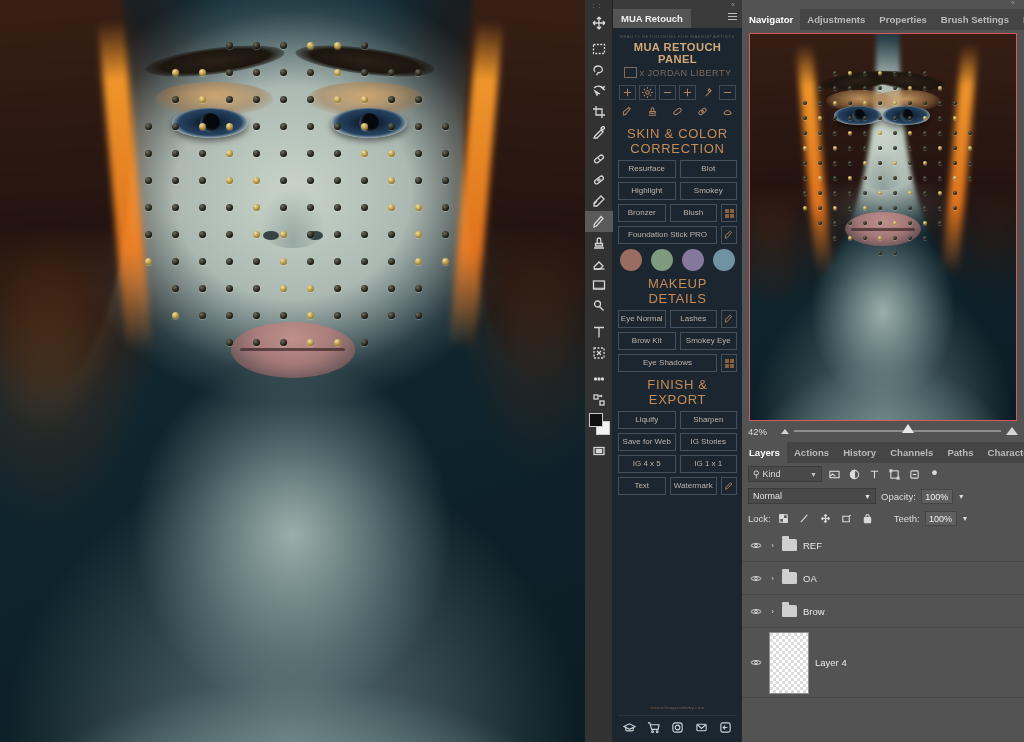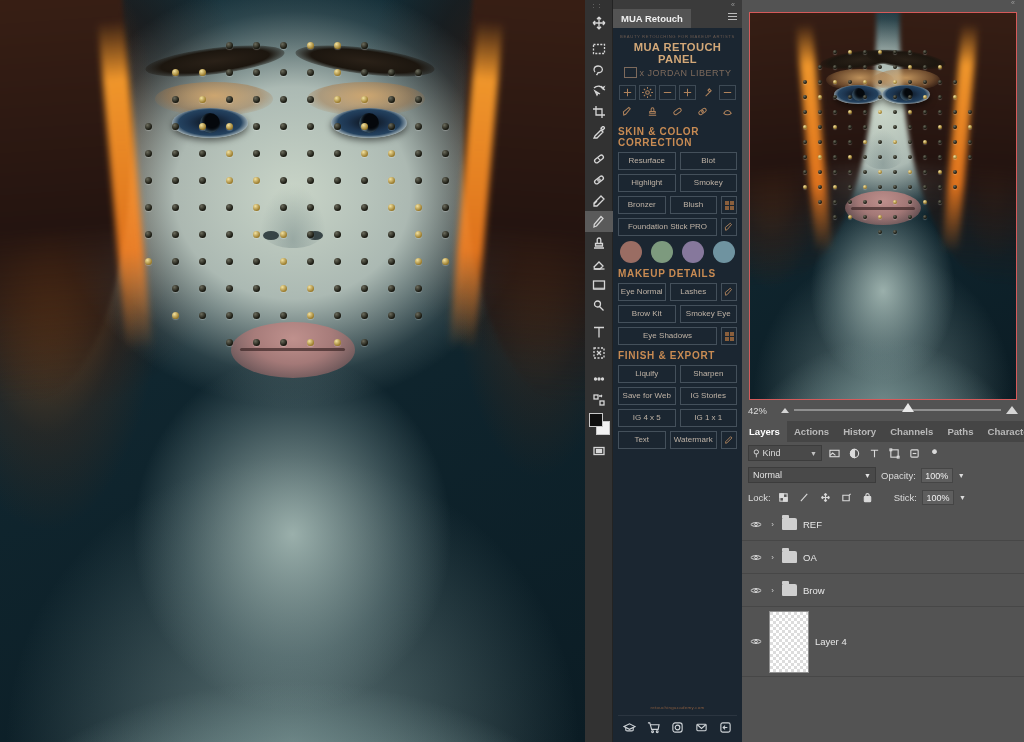--- a/index.html
+++ b/index.html
@@ -126,21 +126,21 @@
     display: flex; flex-direction: column;
   }
   .mua-tagline { text-align: center; font-size: 4.2px; letter-spacing: 0.6px; color: #6b5a50; margin-bottom: 2px; }
   .mua-title { text-align: center; font-size: 11.2px; font-weight: bold; letter-spacing: 0.4px; color: #d3a878; }
   .mua-sub { text-align: center; font-size: 9px; letter-spacing: 0.5px; color: #7d6a5c; margin: 2px 0 5px; display: flex; align-items: center; justify-content: center; gap: 3px; }
   .mua-sub .logo { display: inline-block; width: 13px; height: 11px; border: 1px solid #7d6a5c; }
   .icon-row { display: flex; justify-content: space-between; margin: 2px 1px; }
   .icon-box { width: 17px; height: 15px; border: 1px solid #3e4a55; display: flex; align-items: center; justify-content: center; }
   .icon-box svg, .icon-plain svg { width: 11px; height: 11px; stroke: #b0835c; fill: none; stroke-width: 1.1; }
   .icon-plain { width: 17px; height: 15px; display: flex; align-items: center; justify-content: center; }
-  .sec-head { font-size: 10px; font-weight: bold; letter-spacing: 0.7px; color: #c88b53; margin: 5px 0 4px; }
+  .sec-head { text-align: center; font-size: 13px; font-weight: normal; letter-spacing: 0.7px; color: #c88b53; margin: 5px 0 4px; }
   .btn-row { display: flex; gap: 4px; margin-bottom: 4px; align-items: stretch; }
   .mbtn {
     flex: 1; border: 1px solid #44505b; color: #bfb3a6; font-size: 8px;
     text-align: center; padding: 4px 0 4px; background: transparent; line-height: 1;
   }
   .sq { width: 16px; border: 1px solid #44505b; display: flex; align-items: center; justify-content: center; }
   .sq svg { width: 10px; height: 10px; stroke: #b0835c; fill: none; stroke-width: 1.1; }
   .sq .grid4 { width: 9px; height: 9px; display: grid; grid-template-columns: 1fr 1fr; gap: 1px; }
   .sq .grid4 i { background: #8a5f3c; display: block; }
   .color-row { display: flex; justify-content: space-between; margin: 5px 2px 2px; }
@@ -669,20 +669,27 @@
             </svg></span>
       </div>
     </div>
   </div>
 
   <div id="dock">
     <div class="dock-grip">
         <span>«</span>
       </div>
 
+    <div class="tabbar" id="top-tabbar">
+        <span class="ptab active">Navigator</span>
+        <span class="ptab">Adjustments</span>
+        <span class="ptab">Properties</span>
+        <span class="ptab">Brush Settings</span>
+        <span class="ptab">Brushes</span>
+      </div>
 
     <div id="nav-view">
       <div class="nav-img">
         <div class="portrait" style="transform:scale(1)">
           <div class="hair-l" style="height:300px"></div>
           <div class="hair-r" style="height:300px"></div>
           <div class="rim-l" style="left:56px;top:10px;height:230px;width:16px"></div>
           <div class="rim-r" style="right:48px;top:10px;height:230px;width:16px"></div>
           <div class="shoulders"></div>
           <div class="brow l" style="left:70px;top:38px;width:80px;height:17px"></div>
@@ -928,21 +935,21 @@
               <path d="M9 3.5l1.5-1.5"></path>
             </svg>
           </span>
         <span class="ficon">
             <svg viewBox="0 0 12 12">
               <rect x="2.5" y="5" width="7" height="5.5" rx="0.6" fill="#dadada"></rect>
               <path d="M4.2 5V3.6a1.8 1.8 0 013.6 0V5"></path>
             </svg>
           </span>
       </span>
-      <span style="margin-left:14px">Stick:</span>
+      <span style="margin-left:14px">Teeth:</span>
       <span class="num-box">100%</span>
       <span class="chev" style="font-size:7px">▼</span>
     </div>
 
     <div id="layer-list">
         <div class="layer">
           <span class="eye-ic">
             <svg viewBox="0 0 14 10">
               <path d="M1 5c2-3 10-3 12 0-2 3-10 3-12 0z"></path>
               <circle cx="7" cy="5" r="1.6"></circle>

